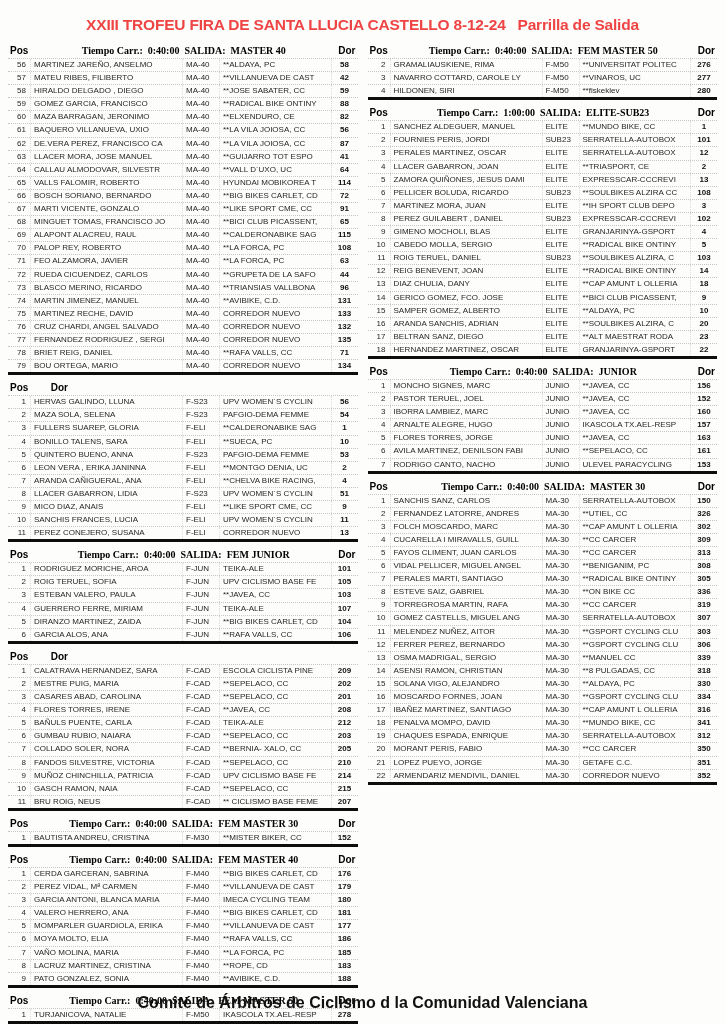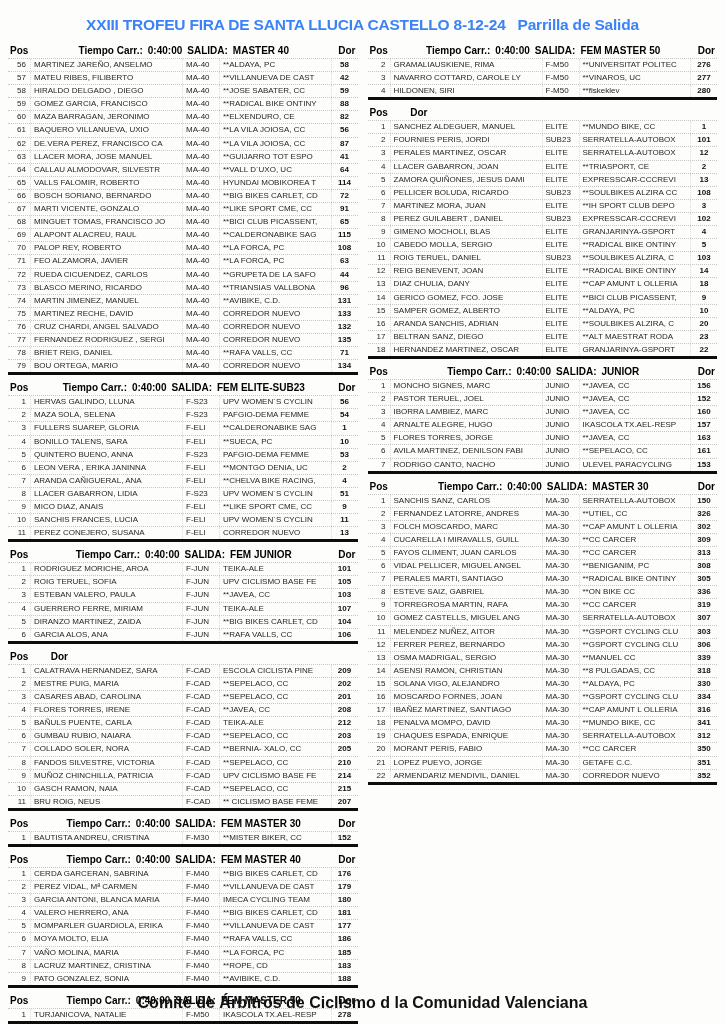--- a/index.html
+++ b/index.html
@@ -18,21 +18,21 @@
   }
   .cols { display: flex; gap: 10px; align-items: flex-start; }
   .col { flex: 1; display: flex; flex-direction: column; min-width: 0; }
   .tbl { border-bottom: 3px solid #0d0d0d; margin-bottom: 4px; }
   .thead {
     display: flex; align-items: baseline;
     font-weight: bold; font-size: 10px; color: #000;
     padding: 3px 2px 2px 2px; white-space: nowrap;
   }
   .pos-h { width: 30px; text-align: left; }
-  .mid { flex: 1; text-align: center; overflow: hidden; }
+  .mid { flex: 1; text-align: center; overflow: hidden; font-family: Liberation Serif, serif; }
   .mid span { margin-right: 5px; }
   .mid span:last-child { margin-right: 0; }
   .dor-h { width: 28px; text-align: right; }
   .row {
     display: flex; align-items: baseline;
     font-size: 8px; line-height: 12.1px; color: #262626;
     border-top: 1px dotted #c6c6c6; white-space: nowrap;
   }
   .row:first-of-type { border-top: 1px dotted #d8d8d8; }
   .c-pos  { width: 22px; text-align: right; padding-right: 4px; flex: none; }
@@ -42,21 +42,21 @@
   .c-dor  { width: 27px; flex: none; font-weight: bold; color: #111; text-align: center; border-left: 1px dotted #ddd; }
   .footer {
     position: absolute; left: 0; right: 0; bottom: 12px;
     text-align: center; font-weight: bold; font-size: 16px; color: #111;
   }
 </style>
 </head>
 <body>
 
 <div class="page">
-  <div class="title-row" style="color: #3b82f6; gap: 12px;">
+  <div class="title-row" style="color: #ef4444; gap: 12px;">
     <span>XXIII TROFEU FIRA DE SANTA LLUCIA CASTELLO 8-12-24</span>
     <span>Parrilla de Salida</span>
   </div>
   <div class="cols">
     <div class="col">
   <div class="tbl">
     <div class="thead">
       <span class="pos-h">Pos</span>
       <span class="mid">
         <span>Tiempo Carr.:</span><span>0:40:00</span><span>SALIDA:</span><span>MASTER 40</span>
@@ -229,23 +229,20 @@
             <span class="c-name">BOU ORTEGA, MARIO</span>
             <span class="c-cat">MA-40</span>
             <span class="c-club">CORREDOR NUEVO</span>
             <span class="c-dor">134</span>
           </div>
         </div>
 
   <div class="tbl">
     <div class="thead">
       <span class="pos-h">Pos</span>
-      <span class="mid">
-        <span>Tiempo Carr.:</span><span>0:40:00</span><span>SALIDA:</span><span>FEM ELITE-SUB23</span>
-      </span>
       <span class="dor-h">Dor</span>
     </div>
   <div class="row">
             <span class="c-pos">1</span>
             <span class="c-name">HERVAS GALINDO, LLUNA</span>
             <span class="c-cat">F-S23</span>
             <span class="c-club">UPV WOMEN´S CYCLIN</span>
             <span class="c-dor">56</span>
           </div>
           <div class="row">
@@ -591,20 +588,23 @@
             <span class="c-name">HILDONEN, SIRI</span>
             <span class="c-cat">F-M50</span>
             <span class="c-club">**fiskeklev</span>
             <span class="c-dor">280</span>
           </div>
         </div>
 
   <div class="tbl">
     <div class="thead">
       <span class="pos-h">Pos</span>
+      <span class="mid">
+        <span>Tiempo Carr.:</span><span>1:00:00</span><span>SALIDA:</span><span>ELITE-SUB23</span>
+      </span>
       <span class="dor-h">Dor</span>
     </div>
   <div class="row">
             <span class="c-pos">1</span>
             <span class="c-name">SANCHEZ ALDEGUER, MANUEL</span>
             <span class="c-cat">ELITE</span>
             <span class="c-club">**MUNDO BIKE, CC</span>
             <span class="c-dor">1</span>
           </div>
           <div class="row">

